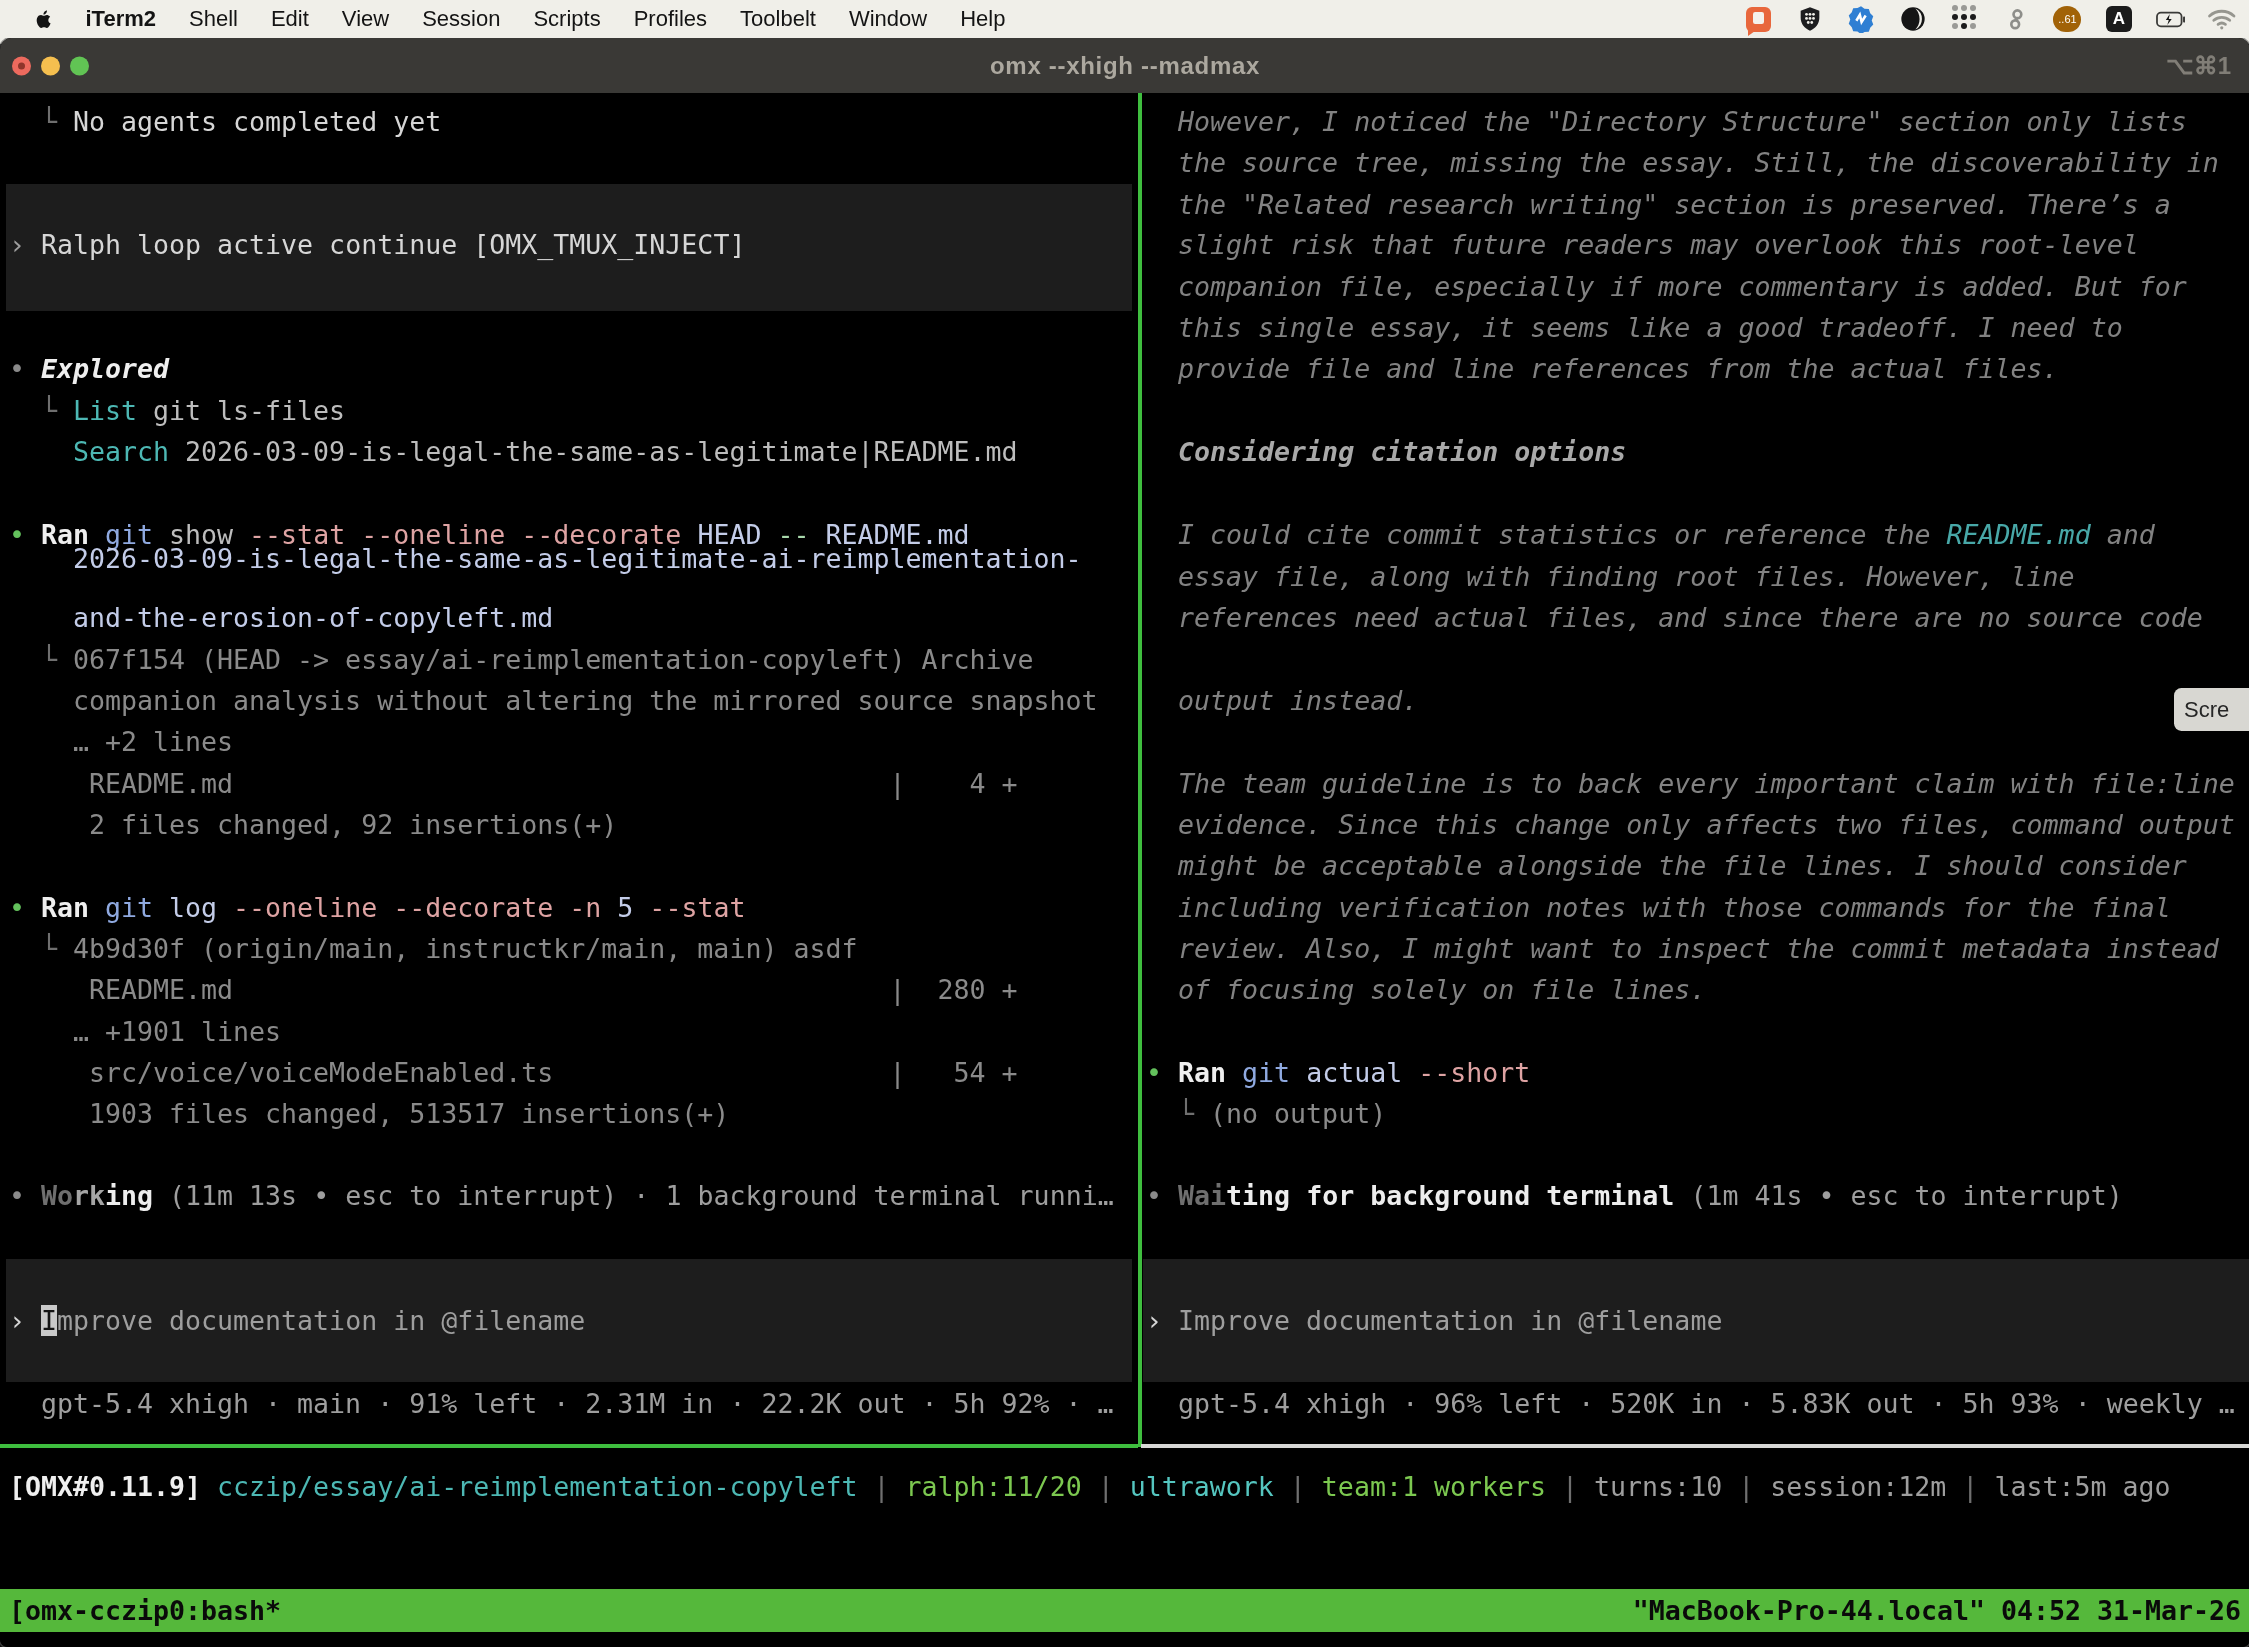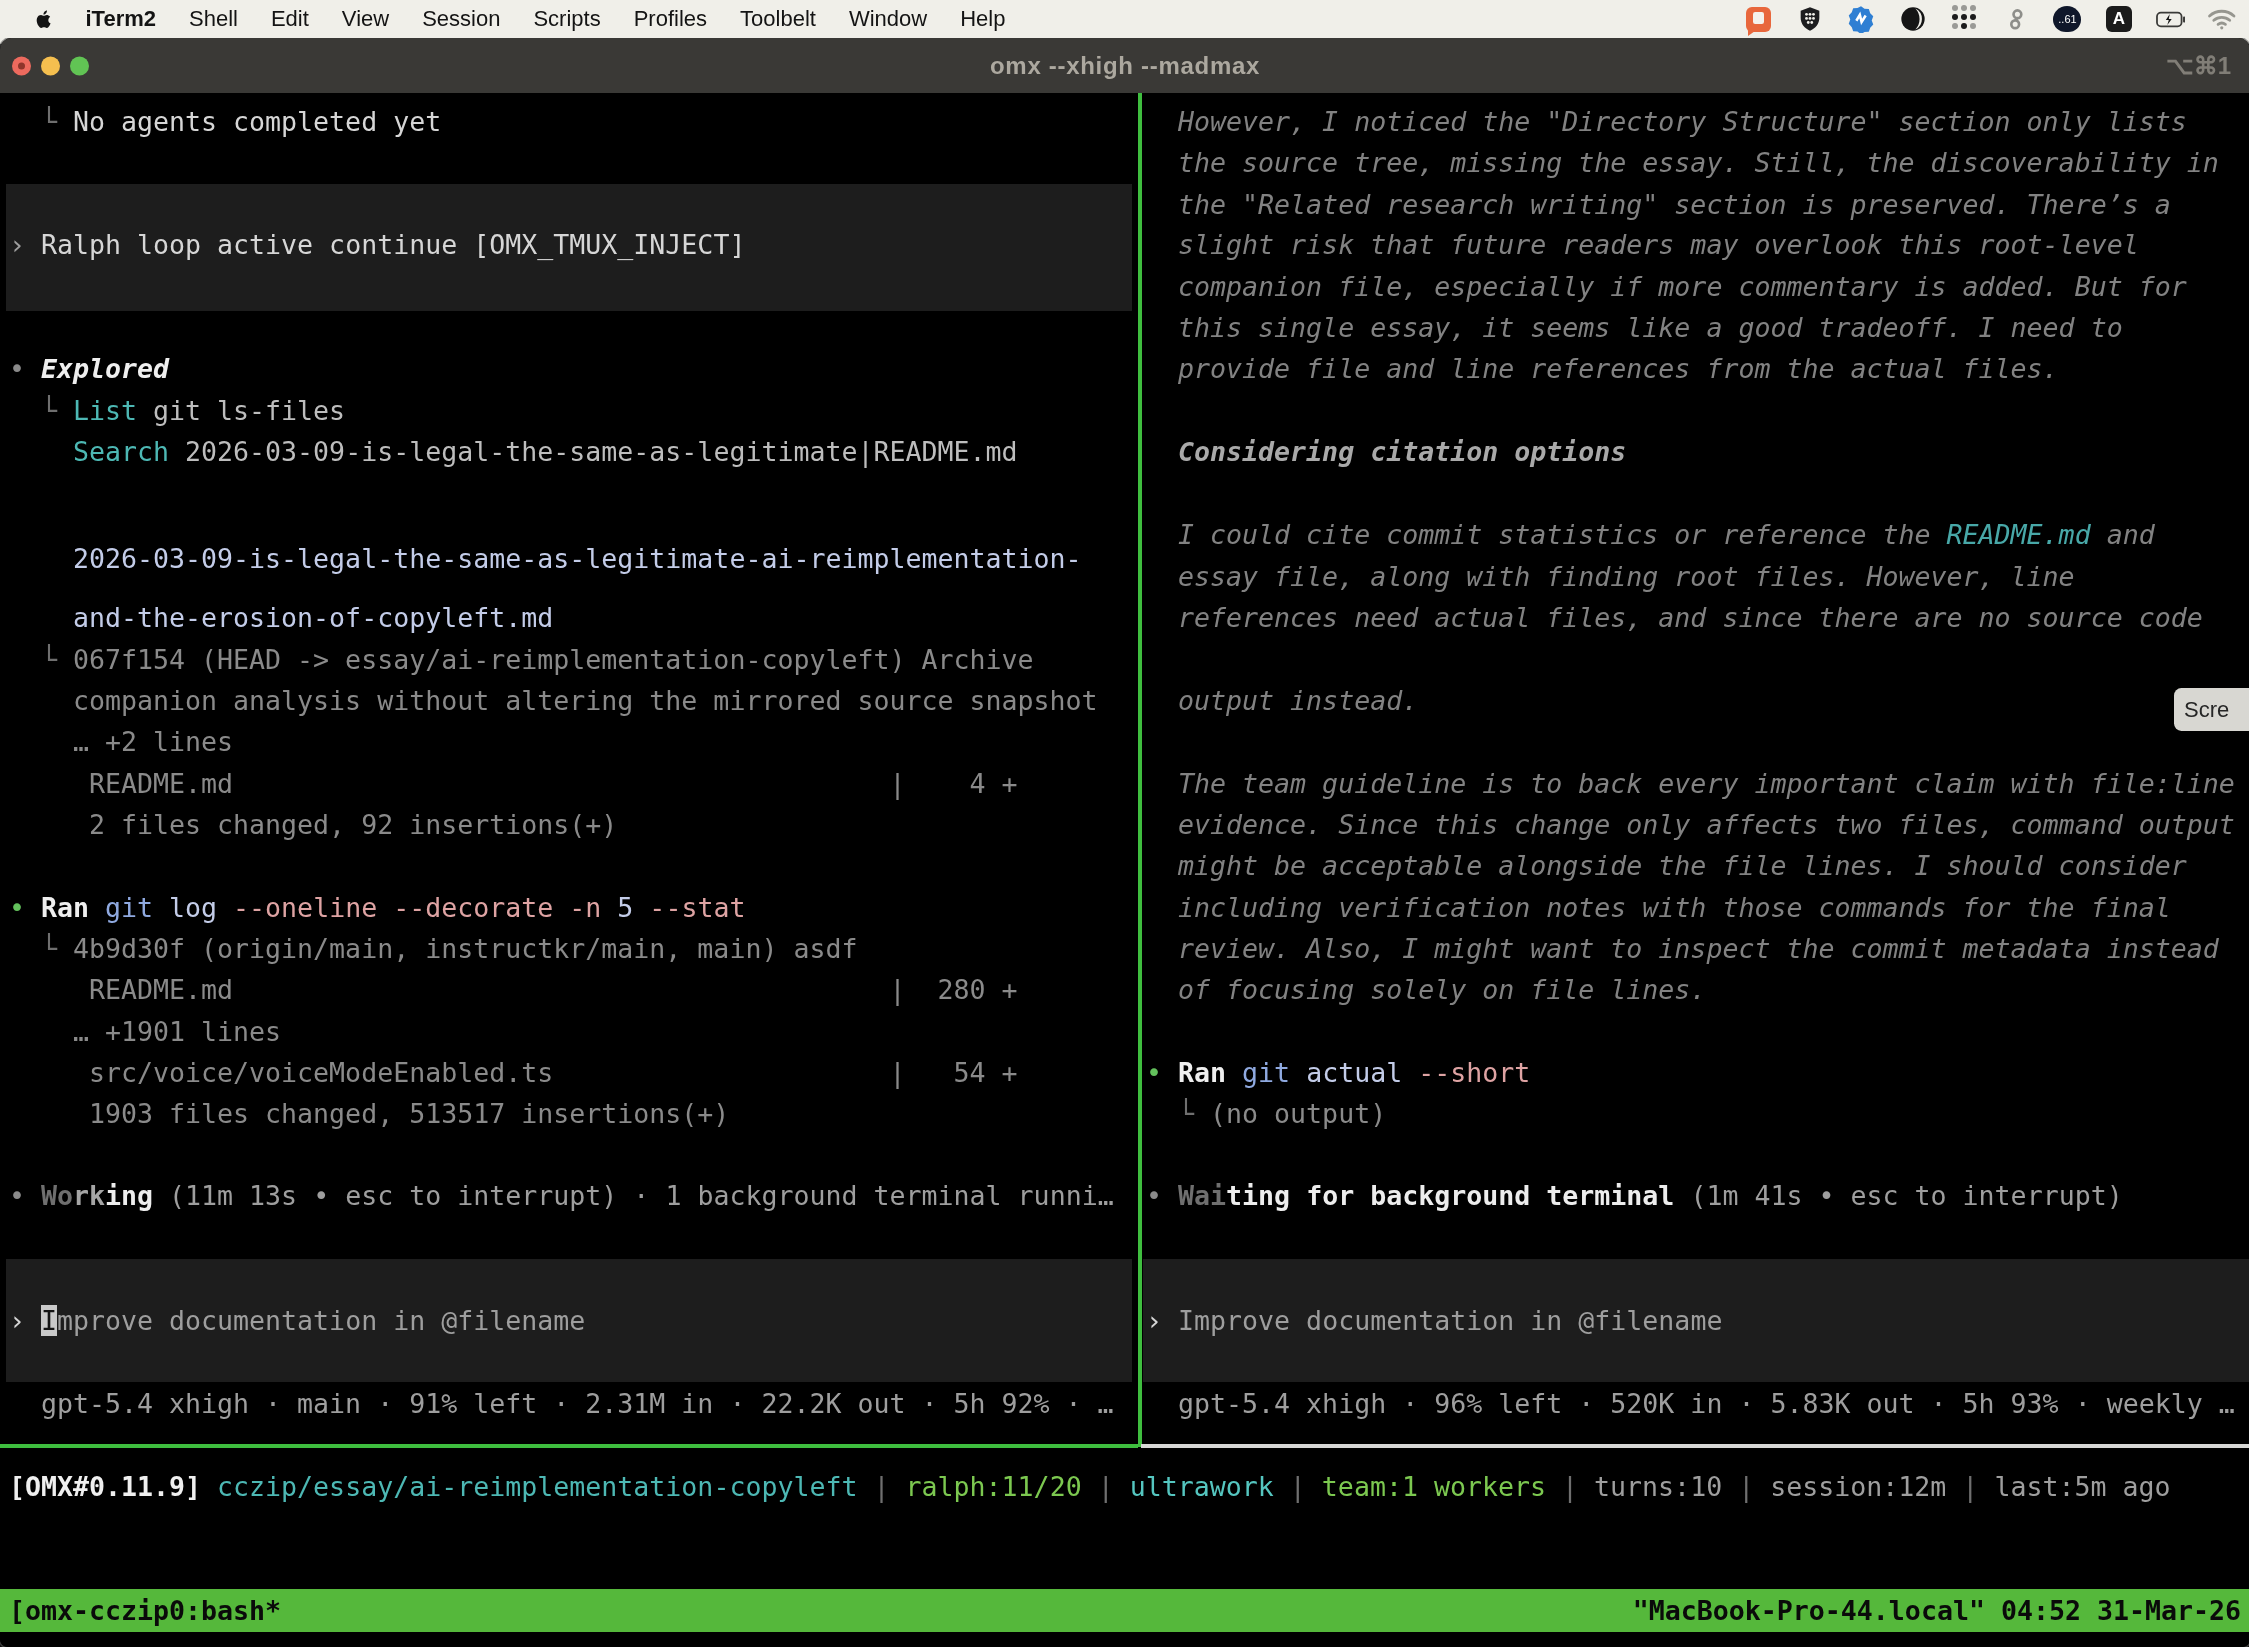--- a/index.html
+++ b/index.html
@@ -14,21 +14,21 @@
     font-family:"Liberation Sans",sans-serif;font-size:22px;z-index:50}
   .apple{margin-left:31px;display:flex;align-items:center}
   .menu-items{display:flex;gap:33px;margin-left:29.5px}
   .menu-items>div{white-space:nowrap}
   .menu-items>div:first-child{font-weight:700}
   .status-icons{margin-left:auto;margin-right:13.3px;display:flex;align-items:center;gap:22px}
   .sicon{width:29.5px;height:29.5px;display:flex;align-items:center;justify-content:center;position:relative}
   .rec-badge{width:25px;height:25px;border-radius:5.9px;background:#e8673c;position:relative}
   .rec-badge::before{content:"";position:absolute;left:6.6px;top:5.9px;width:11.8px;height:11.8px;border-radius:2.2px;background:#f4f2ec}
   .rec-badge::after{content:"";position:absolute;left:2.2px;bottom:-4.4px;border-left:7.4px solid #e8673c;border-bottom:5.9px solid transparent}
-  .gauge61{width:28px;height:26.6px;border-radius:50% 50% 46% 46%;background:#0f172a;color:#fff;
+  .gauge61{width:28px;height:26.6px;border-radius:50% 50% 46% 46%;background:#a16207;color:#fff;
     font-size:11px;display:flex;align-items:center;justify-content:center;font-family:"Liberation Sans",sans-serif}
   .keyA{width:26.6px;height:26.6px;border-radius:5.9px;background:#1b1b1b;color:#fff;font-weight:700;
     font-size:17px;display:flex;align-items:center;justify-content:center;font-family:"Liberation Sans",sans-serif}
   .dots{display:grid;grid-template-columns:repeat(3,7.4px);grid-template-rows:repeat(3,7.4px);gap:1.5px}
   .dots i{width:5.9px;height:5.9px;border-radius:50%;background:#9a9a96}
   .dots i.k{background:#1c1c1c}
   
   .window{position:absolute;left:0;top:38px;width:2250px;height:1609px;background:#000;
     border-radius:11.8px 11.8px 7.4px 7.4px;overflow:hidden;box-shadow:0 0 0 1.5px rgba(90,90,88,.6)}
   .titlebar{position:absolute;left:0;top:0;right:0;height:55px;background:#3a3936;border-bottom:0.7px solid #262624}
@@ -193,20 +193,21 @@
     <div class="box" id="box1"></div>
     <div class="box" id="box2l"></div>
     <div class="box" id="box2r"></div>
 
     <div class="pane left-pane">
         <div class="row" style="top: 8px;"><span class="dim2">  └ </span><span class="light">No agents completed yet</span></div>
         <div class="row" style="top: 131px;"><span class="gray">› </span><span class="light">Ralph loop active continue [OMX_TMUX_INJECT]</span></div>
         <div class="row" style="top: 255px; font-style: italic;"><span class="dim">• </span><span class="wb">Explored</span></div>
         <div class="row" style="top: 297px;"><span class="dim2">  └ </span><span class="teal">List</span><span class="gray2"> git ls-files</span></div>
         <div class="row" style="top: 338px;"><span class="gray2">    </span><span class="teal">Search</span><span class="gray2"> 2026-03-09-is-legal-the-same-as-legitimate|README.md</span></div>
+        <div class="row" style="top: 421px;"><span class="gb">• </span><span class="wb">Ran</span><span class="peri"> git</span><span class="gray2"> show</span><span class="salmon"> --stat --oneline --decorate</span><span class="lav"> HEAD</span><span class="mint"> --</span><span class="lav"> README.md</span></div>
         <div class="row" style="top: 445px; text-align: right;"><span class="lav">    2026-03-09-is-legal-the-same-as-legitimate-ai-reimplementation-</span></div>
         <div class="row" style="top: 504px;"><span class="lav">    and-the-erosion-of-copyleft.md</span></div>
         <div class="row" style="top: 546px;"><span class="dim2">  └ </span><span class="dim">067f154 (HEAD -&gt; essay/ai-reimplementation-copyleft) Archive</span></div>
         <div class="row" style="top: 587px;"><span class="dim">    companion analysis without altering the mirrored source snapshot</span></div>
         <div class="row" style="top: 628px;"><span class="dim">    … +2 lines</span></div>
         <div class="row" style="top: 670px;"><span class="dim">     README.md                                         |    4 +</span></div>
         <div class="row" style="top: 711px;"><span class="dim">     2 files changed, 92 insertions(+)</span></div>
         <div class="row" style="top: 794px;"><span class="gb">• </span><span class="wb">Ran</span><span class="peri"> git</span><span class="lav"> log</span><span class="salmon"> --oneline --decorate -n</span><span class="lav"> 5</span><span class="salmon"> --stat</span></div>
         <div class="row" style="top: 835px;"><span class="dim2">  └ </span><span class="dim">4b9d30f (origin/main, instructkr/main, main) asdf</span></div>
         <div class="row" style="top: 876px;"><span class="dim">     README.md                                         |  280 +</span></div>

